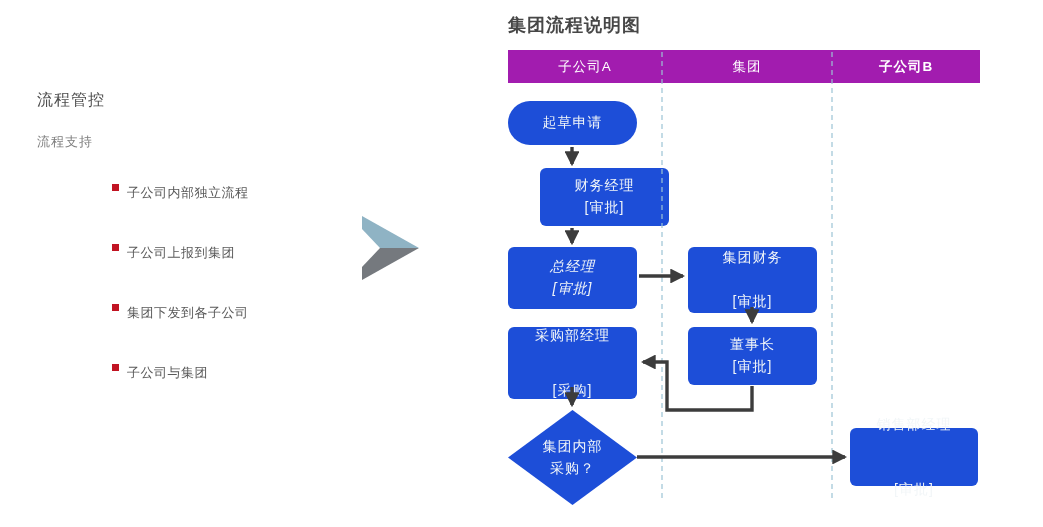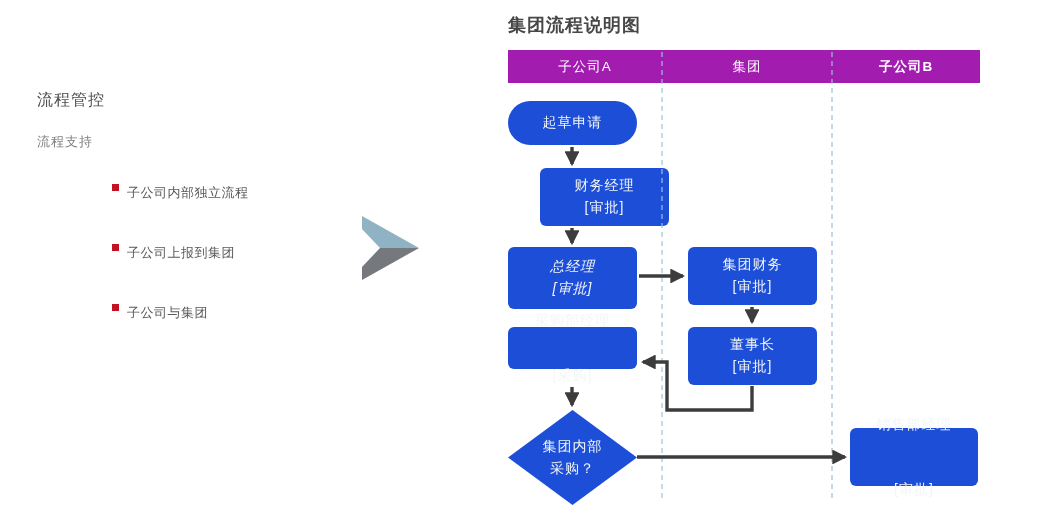--- a/index.html
+++ b/index.html
@@ -23,22 +23,22 @@
                   font-size:13.5px;letter-spacing:1px;}
   .cell-a{width:154px;} .cell-g{width:170px;} .cell-b{width:148px;font-weight:bold;}
 
   .node{position:absolute;background:#1d4ed8;color:#f2f6f8;border-radius:6px;z-index:2;
         display:flex;flex-direction:column;align-items:center;justify-content:center;
         font-size:14px;line-height:1.55;letter-spacing:1px;text-align:center;}
   .pill{border-radius:23px;}
   .n-start{left:508px;top:101px;width:129px;height:44px;}
   .n-finance{left:508px;top:168px;width:129px;height:58px;margin-left:32px;}
   .n-gm{left:508px;top:247px;width:129px;height:62px;font-style:italic;}
-  .n-pm{left:508px;top:327px;width:129px;height:42px;gap:33px;}
-  .n-groupfin{left:688px;top:247px;width:129px;height:58px;}
+  .n-pm{left:508px;top:327px;width:129px;height:72px;gap:33px;}
+  .n-groupfin{left:688px;top:247px;width:129px;height:66px;justify-content:space-between;}
   .n-chairman{left:688px;top:327px;width:129px;height:58px;}
   .n-sales{left:850px;top:428px;width:128px;height:58px;gap:43px;}
   .n-decision{left:508px;top:410px;width:129px;height:95px;border-radius:0;
               clip-path:polygon(50% 0,100% 50%,50% 100%,0 50%);}
 
   .overlay{position:absolute;left:0;top:0;width:1043px;height:527px;z-index:3;pointer-events:none;}
 </style>
 </head>
 <body>
 
@@ -47,20 +47,24 @@
   <div class="lp-heading">流程管控</div>
   <div class="lp-subheading">流程支持</div>
   <div class="lp-list">
     <div class="lp-item">
       <span class="lp-bullet"></span>
       <span class="lp-text">子公司内部独立流程</span>
     </div>
     <div class="lp-item">
       <span class="lp-bullet"></span>
       <span class="lp-text">子公司上报到集团</span>
+    </div>
+    <div class="lp-item">
+      <span class="lp-bullet"></span>
+      <span class="lp-text">集团下发到各子公司</span>
     </div>
     <div class="lp-item">
       <span class="lp-bullet"></span>
       <span class="lp-text">子公司与集团</span>
     </div>
   </div>
 
   <div class="dg-title">集团流程说明图</div>
 
   <div class="dg-header">

